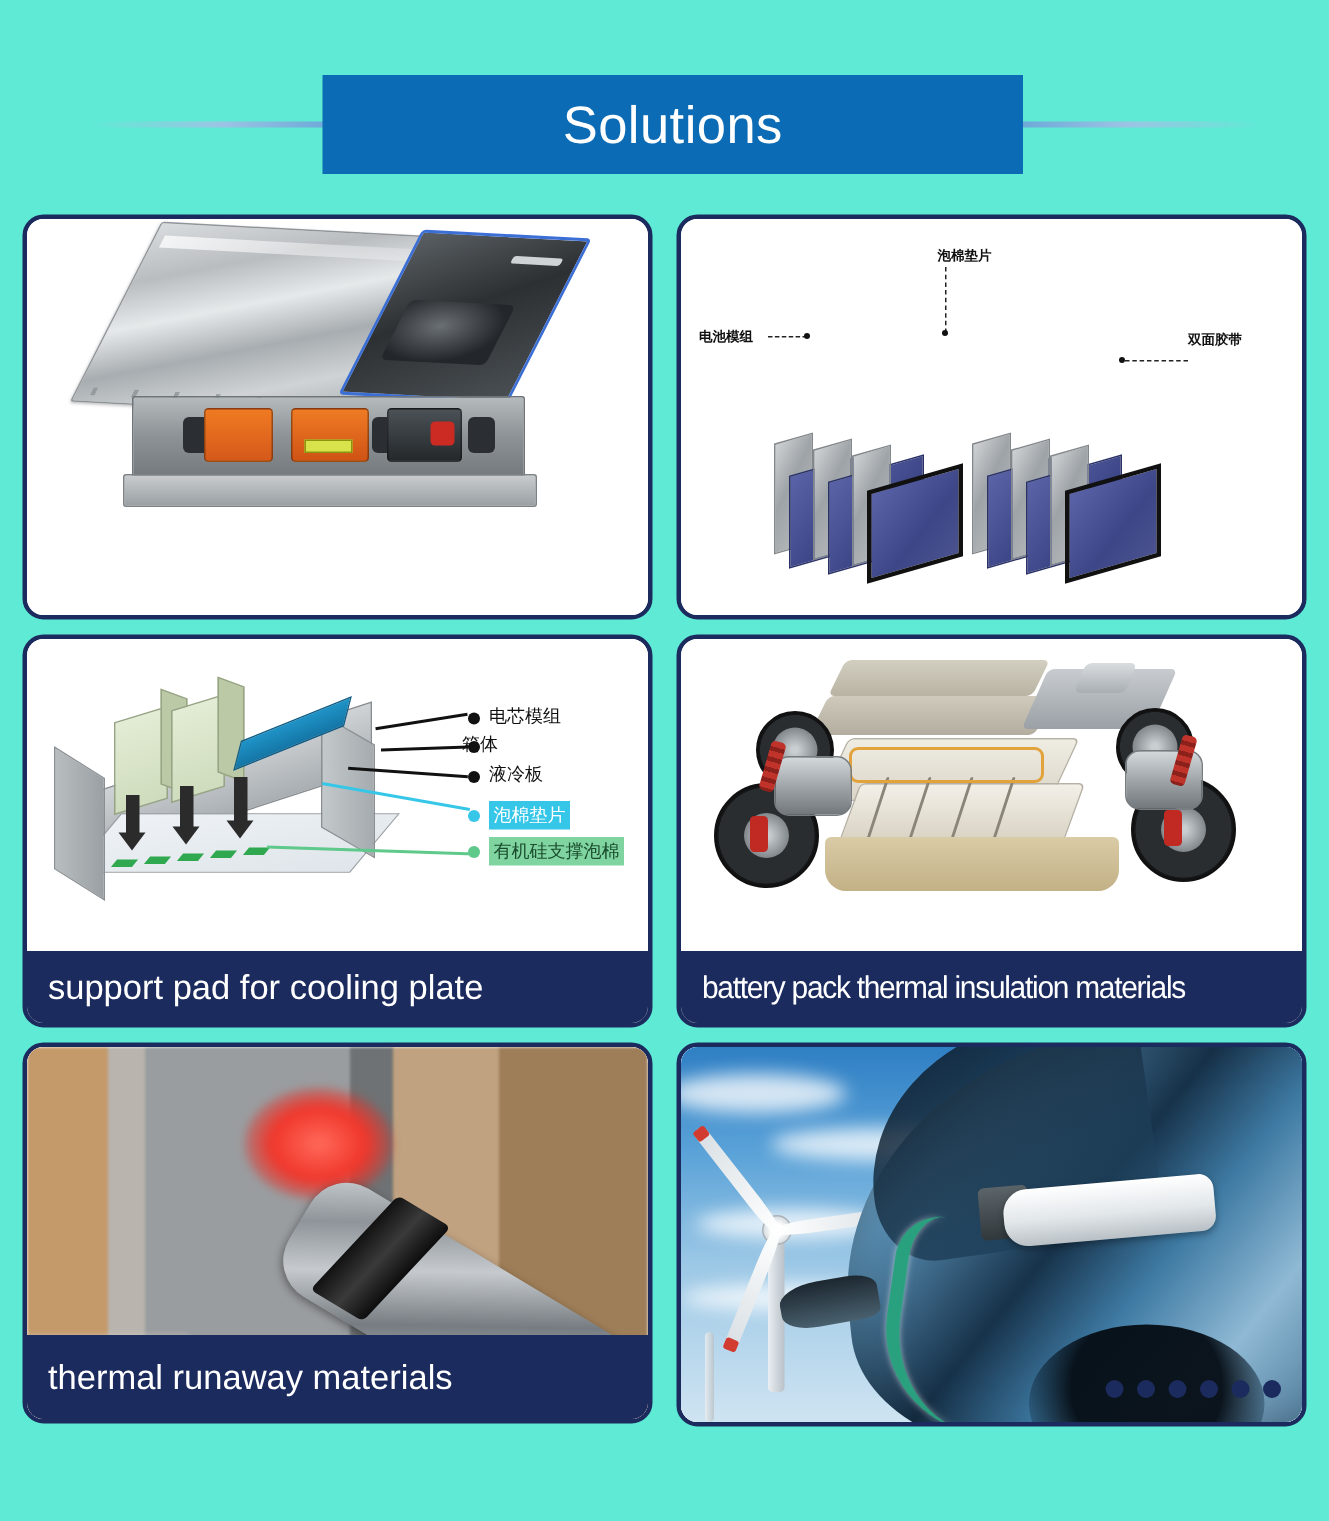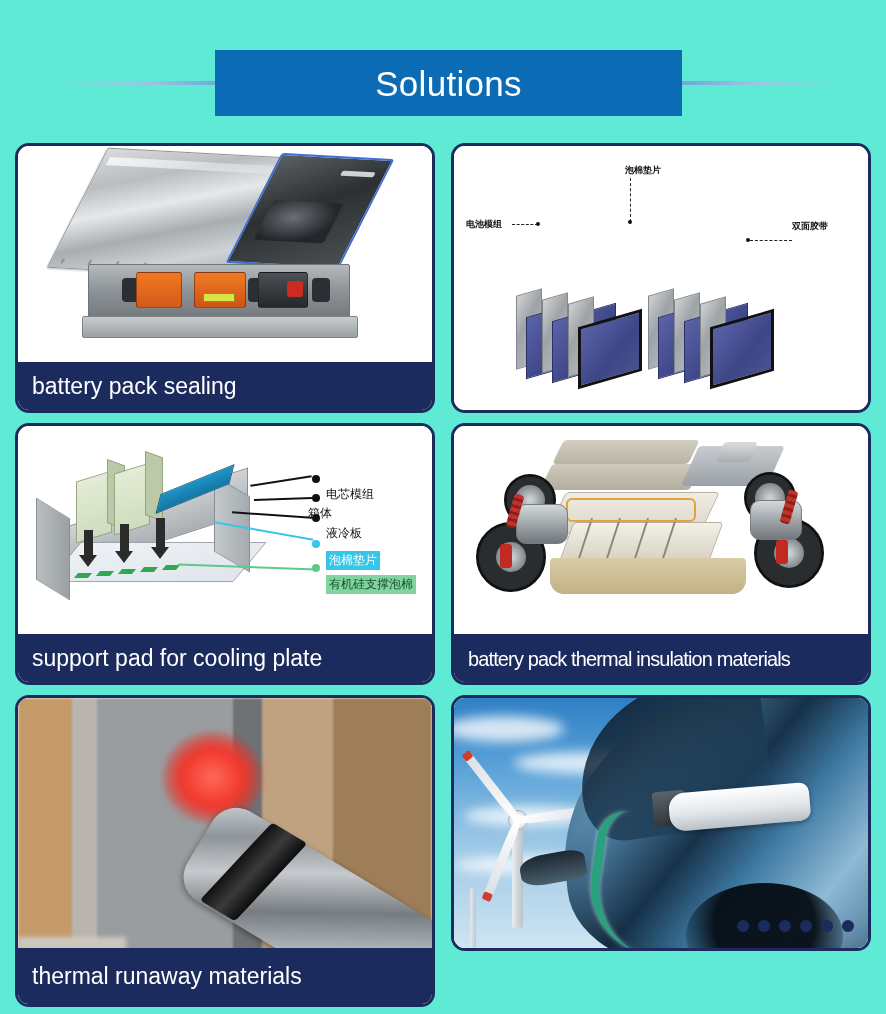--- a/index.html
+++ b/index.html
@@ -63,21 +63,21 @@
   }
   .card-overlay-caption span { font-size: 23px; line-height: 1; white-space: nowrap; }
 
   
   #card-1 { left: 15px;  top: 3px;   width: 420px; height: 270px; }
   #card-2 { left: 451px; top: 3px;   width: 420px; height: 270px; }
   
   #card-3 { left: 15px;  top: 283px; width: 420px; height: 262px; }
   #card-4 { left: 451px; top: 283px; width: 420px; height: 262px; }
   
-  #card-5 { left: 15px;  top: 555px; width: 420px; height: 312px; }
+  #card-5 { left: 15px;  top: 555px; width: 420px; height: 254px; }
   #card-6 { left: 451px; top: 555px; width: 420px; height: 256px; }
 
   
   .ill { position: absolute; inset: 0; }
   .bp-wrap { position:absolute; left:48px; top:6px; width:300px; height:190px; }
   .bp-lid {
     position:absolute; left:8px; top:2px; width:240px; height:120px;
     background: linear-gradient(165deg,#d9dcde 0%,#b9bdc0 22%,#e6e9ea 40%,#a8adb1 58%,#cfd3d5 76%,#9ea3a7 100%);
     transform: skewX(-27deg) skewY(3deg);
     border:1px solid #8f9498; border-radius:2px;
@@ -185,21 +185,21 @@
   }
   .arrow{ position:absolute; width:9px; background:#2b2b2b; }
   .arrow::after{
     content:""; position:absolute; left:-5px; bottom:-11px;
     border-left:9px solid transparent; border-right:9px solid transparent;
     border-top:12px solid #2b2b2b;
   }
   .green-seg{ position:absolute; width:14px; height:7px; background:#2fa84f; transform: skewX(-40deg) scaleY(.7); }
   .legend-dot{ position:absolute; width:8px; height:8px; background:#111; border-radius:50%; }
   .legend-line{ position:absolute; height:2px; background:#111; }
-  .legend-text{ position:absolute; font-size:12px; color:#111; font-family:Liberation Serif, serif; white-space:nowrap;margin-top:17px; }
+  .legend-text{ position:absolute; font-size:12px; color:#111; font-family:Liberation Serif, serif; white-space:nowrap; }
   .legend-text.hl-cyan{ background:#36c6e8; color:#fff; padding:1px 3px; }
   .legend-text.hl-green{ background:#7fd4a0; color:#1b4d2e; padding:1px 3px; }
 
   
   .ev-plate{ position:absolute; border-radius:4px; }
   .ev-tire{
     position:absolute; width:70px; height:70px; border-radius:50%;
     background: radial-gradient(circle at 50% 50%, #7c8388 0 26%, #2a2d30 27% 68%, #151719 69% 100%);
     border:2px solid #111;
   }
@@ -336,23 +336,20 @@
             <div class="bp-base"></div>
             <div class="bp-knob bp-k1"></div>
             <div class="bp-knob bp-k2"></div>
             <div class="bp-knob bp-k3"></div>
             <div class="bp-conn bp-c1"></div>
             <div class="bp-conn bp-c2"></div>
             <div class="bp-conn bp-c3"></div>
           </div>
         </div>
       </div>
-      <div class="card-caption">
-        <span>battery pack sealing</span>
-      </div>
     </div>
 
     <div class="card" id="card-2">
       <div class="card-media">
         <div class="ill cs-wrap">
 
           <div class="cell" style="left:62px;  bottom:44px;"></div>
           <div class="cell-blue" style="left:72px;  bottom:40px;"></div>
           <div class="cell" style="left:88px;  bottom:40px;"></div>
           <div class="cell-blue" style="left:98px;  bottom:36px;"></div>

